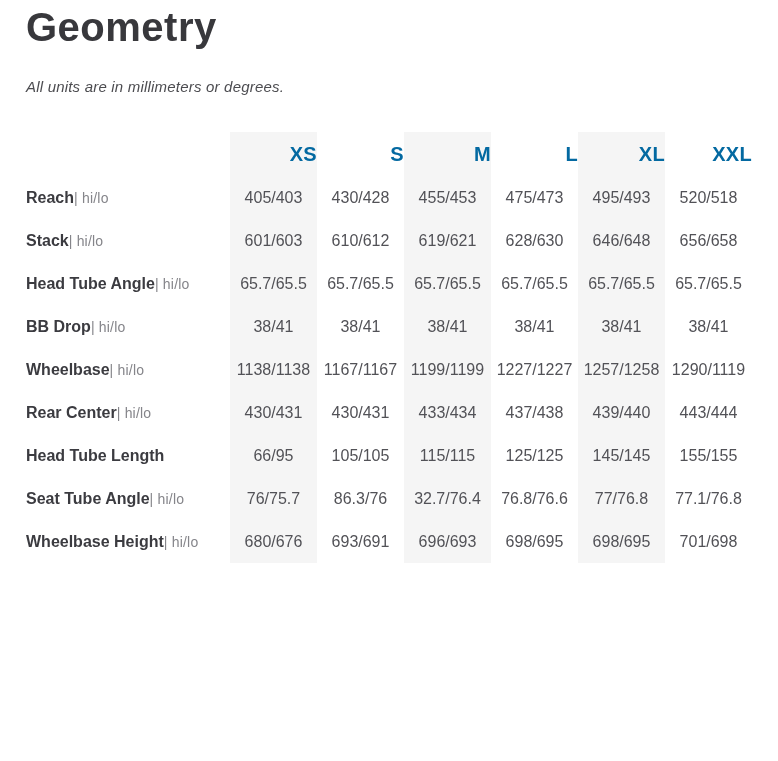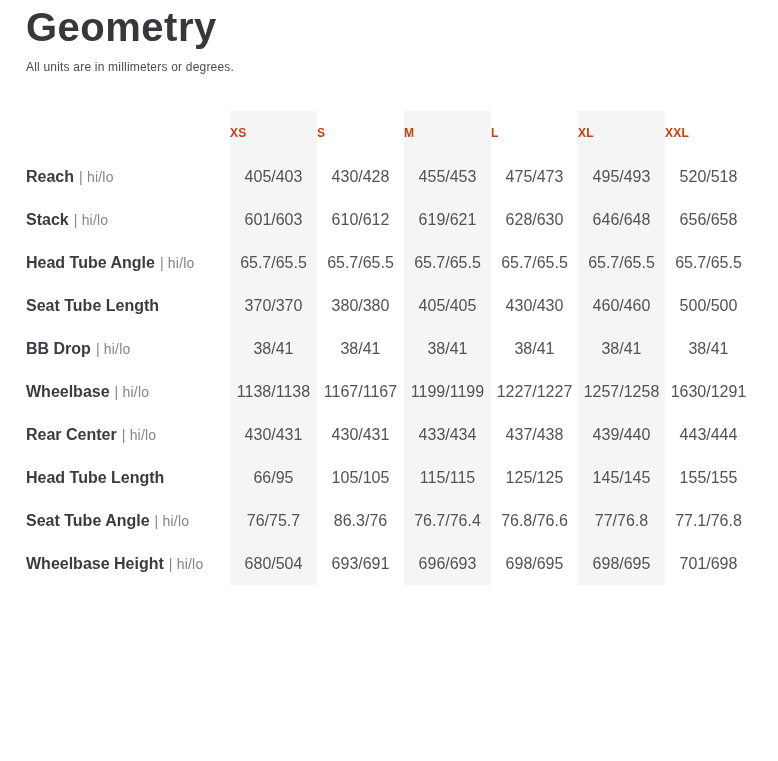--- a/index.html
+++ b/index.html
@@ -20,61 +20,61 @@
   h1.page-title {
     margin: 0;
     padding: 0;
     font-size: 40px;
     line-height: 1.15;
     font-weight: 700;
     color: #38383c;
     letter-spacing: 0.5px;
   }
   p.page-subtitle {
-    margin: 10px 0 0 0;
-    font-size: 12px;
+    margin: 28px 0 0 0;
+    font-style: italic;
+    font-size: 15px;
     color: #4c4c50;
     letter-spacing: 0.2px;
   }
   table.geo-table {
     border-collapse: collapse;
     table-layout: fixed;
     margin-top: 37px;
     width: 726px;
   }
   .geo-table col.label-col { width: 204px; }
   .geo-table col.size-col  { width: 87px; }
   .geo-table thead th {
     height: 44px;
     padding: 0;
     font-weight: 700;
-    font-size: 12px;
-    color: #c2410c;
-    text-align: left;
+    font-size: 20px;
+    color: #0369a1;
+    text-align: right;
     letter-spacing: 0.3px;
     vertical-align: middle;
   }
   .geo-table tbody th,
   .geo-table tbody td {
     height: 43px;
     padding: 0;
     vertical-align: middle;
   }
   .geo-table tbody th.label-cell {
     text-align: left;
     font-size: 16px;
     font-weight: 700;
     color: #3b3b40;
     white-space: nowrap;
   }
   .geo-table tbody th.label-cell .sub {
     font-weight: 400;
     font-size: 14px;
     color: #85858a;
-    margin-left: 5px;
     letter-spacing: 0.2px;
   }
   .geo-table tbody td.value-cell {
     text-align: center;
     font-size: 16px;
     font-weight: 400;
     color: #525257;
   }
   .geo-table .shaded {
     background: var(--shade-color, #f5f5f5);
@@ -130,45 +130,36 @@
         <tr>
           <th class="label-cell"><span>Head Tube Angle</span><span class="sub">| hi/lo</span></th>
           <td class="value-cell shaded">65.7/65.5</td>
           <td class="value-cell">65.7/65.5</td>
           <td class="value-cell shaded">65.7/65.5</td>
           <td class="value-cell">65.7/65.5</td>
           <td class="value-cell shaded">65.7/65.5</td>
           <td class="value-cell">65.7/65.5</td>
         </tr>
         <tr>
-          <th class="label-cell"><span>Seat Tube Length</span></th>
-          <td class="value-cell shaded">370/370</td>
-          <td class="value-cell">380/380</td>
-          <td class="value-cell shaded">405/405</td>
-          <td class="value-cell">430/430</td>
-          <td class="value-cell shaded">460/460</td>
-          <td class="value-cell">500/500</td>
-        </tr>
-        <tr>
           <th class="label-cell"><span>BB Drop</span><span class="sub">| hi/lo</span></th>
           <td class="value-cell shaded">38/41</td>
           <td class="value-cell">38/41</td>
           <td class="value-cell shaded">38/41</td>
           <td class="value-cell">38/41</td>
           <td class="value-cell shaded">38/41</td>
           <td class="value-cell">38/41</td>
         </tr>
         <tr>
           <th class="label-cell"><span>Wheelbase</span><span class="sub">| hi/lo</span></th>
           <td class="value-cell shaded">1138/1138</td>
           <td class="value-cell">1167/1167</td>
           <td class="value-cell shaded">1199/1199</td>
           <td class="value-cell">1227/1227</td>
           <td class="value-cell shaded">1257/1258</td>
-          <td class="value-cell">1630/1291</td>
+          <td class="value-cell">1290/1119</td>
         </tr>
         <tr>
           <th class="label-cell"><span>Rear Center</span><span class="sub">| hi/lo</span></th>
           <td class="value-cell shaded">430/431</td>
           <td class="value-cell">430/431</td>
           <td class="value-cell shaded">433/434</td>
           <td class="value-cell">437/438</td>
           <td class="value-cell shaded">439/440</td>
           <td class="value-cell">443/444</td>
         </tr>
@@ -178,28 +169,28 @@
           <td class="value-cell">105/105</td>
           <td class="value-cell shaded">115/115</td>
           <td class="value-cell">125/125</td>
           <td class="value-cell shaded">145/145</td>
           <td class="value-cell">155/155</td>
         </tr>
         <tr>
           <th class="label-cell"><span>Seat Tube Angle</span><span class="sub">| hi/lo</span></th>
           <td class="value-cell shaded">76/75.7</td>
           <td class="value-cell">86.3/76</td>
-          <td class="value-cell shaded">76.7/76.4</td>
+          <td class="value-cell shaded">32.7/76.4</td>
           <td class="value-cell">76.8/76.6</td>
           <td class="value-cell shaded">77/76.8</td>
           <td class="value-cell">77.1/76.8</td>
         </tr>
         <tr>
           <th class="label-cell"><span>Wheelbase Height</span><span class="sub">| hi/lo</span></th>
-          <td class="value-cell shaded">680/504</td>
+          <td class="value-cell shaded">680/676</td>
           <td class="value-cell">693/691</td>
           <td class="value-cell shaded">696/693</td>
           <td class="value-cell">698/695</td>
           <td class="value-cell shaded">698/695</td>
           <td class="value-cell">701/698</td>
         </tr>
       </tbody>
   </table>
 </div>
 

